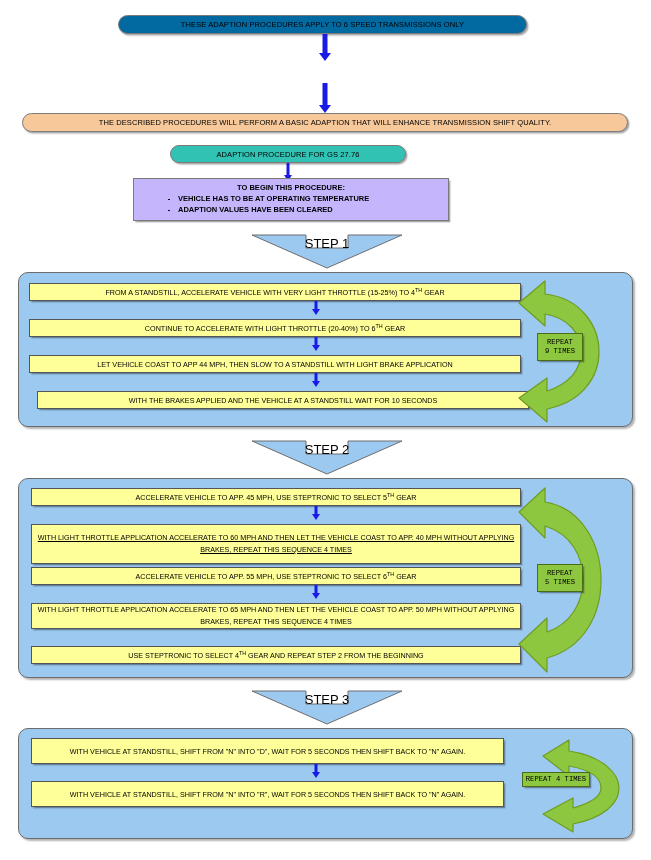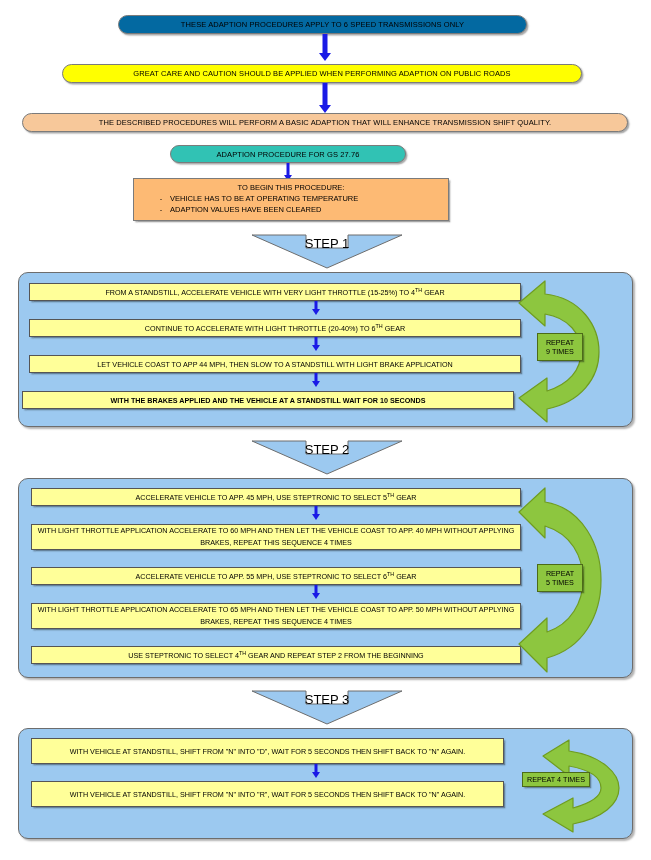--- a/index.html
+++ b/index.html
@@ -42,22 +42,23 @@
 
   .rectbox {
     position: absolute;
     box-sizing: border-box;
     border: 1px solid #7b7b7b;
     box-shadow: 1.5px 1.5px 1.5px rgba(0,0,0,0.35);
     font-size: 7.5px;
     color: #000;
   }
   .rectbox.pink {
-    background: #fdba74;
-    padding: 4px 6px;
+    background: #c4b5fd;
+    padding: 4px 14px;
+    font-weight: bold;
   }
 
   .pink-title {
     text-align: center;
     margin-bottom: 1px;
   }
   .pink-list {
     margin: 0;
     padding: 0;
     list-style: none;
@@ -147,20 +148,21 @@
     box-shadow: 1.5px 1.5px 1.5px rgba(0,0,0,0.35);
     display: flex;
     flex-direction: column;
     align-items: center;
     justify-content: center;
     text-align: center;
     font-size: 7.2px;
     line-height: 9px;
     color: #000;
     z-index: 3;
+    font-family: Liberation Mono, monospace;
   }
 
   .cyclearrow {
     position: absolute;
     z-index: 2;
   }
   .cyclearrow svg { display: block; }
 
   sup { font-size: 5.4px; vertical-align: super; }
 </style>
@@ -171,23 +173,20 @@
 
   <div class="pill cyan" style="left:118px; top:15px; width:409px; height:19px;">
     <span>THESE ADAPTION PROCEDURES APPLY TO 6 SPEED TRANSMISSIONS ONLY</span>
   </div>
 
   <div class="downarrow" style="left:325px; top:34px;">
     <div class="shaft" style="top:0; width:5px; height:21px;"></div>
     <div class="head" style="top:19px;"></div>
   </div>
 
-  <div class="pill yellow" style="left:62px; top:64px; width:520px; height:19px;">
-    <span>GREAT CARE AND CAUTION SHOULD BE APPLIED WHEN PERFORMING ADAPTION ON PUBLIC ROADS</span>
-  </div>
 
   <div class="downarrow" style="left:325px; top:83px;">
     <div class="shaft" style="top:0; width:5px; height:24px;"></div>
     <div class="head" style="top:22px;"></div>
   </div>
 
   <div class="pill peach" style="left:22px; top:113px; width:606px; height:19px;">
     <span>THE DESCRIBED PROCEDURES WILL PERFORM A BASIC ADAPTION THAT WILL ENHANCE TRANSMISSION SHIFT QUALITY.</span>
   </div>
 
@@ -251,21 +250,21 @@
     </div>
 
     <div class="instr" style="left:10px; top:82px; width:492px; height:18px;">
       <span><span>LET VEHICLE COAST TO APP 44 MPH, THEN SLOW TO A STANDSTILL WITH LIGHT BRAKE APPLICATION</span><sup></sup><span></span></span>
     </div>
     <div class="downarrow small" style="left:297px; top:100px;">
       <div class="shaft" style="top:0; width:3px; height:11px;"></div>
       <div class="head" style="top:8px;"></div>
     </div>
 
-    <div class="instr" style="left:3px; top:118px; width:492px; height:18px;font-weight:bold;">
+    <div class="instr" style="left:18px; top:118px; width:492px; height:18px;">
       <span><span>WITH THE BRAKES APPLIED AND THE VEHICLE AT A STANDSTILL WAIT FOR 10 SECONDS</span><sup></sup><span></span></span>
     </div>
   </div>
 
   <div class="steparrow" style="left:252px; top:438px;">
     <svg width="150" height="37" viewBox="0 0 150 37">
       <path d="M0,3 L54,3 L54,16 L96,16 L96,3 L150,3 L75,36 Z" fill="#9cc9f0" stroke="#6d6d6d" stroke-width="1"></path>
     </svg>
     <div class="steplabel">STEP 2</div>
   </div>
@@ -284,21 +283,21 @@
     </div>
 
     <div class="instr" style="left:12px; top:9px; width:490px; height:18px;">
       <span><span>ACCELERATE VEHICLE TO APP. 45 MPH, USE STEPTRONIC TO SELECT 5</span><sup>TH</sup><span> GEAR</span></span>
     </div>
     <div class="downarrow small" style="left:297px; top:27px;">
       <div class="shaft" style="top:0; width:3px; height:11px;"></div>
       <div class="head" style="top:8px;"></div>
     </div>
 
-    <div class="instr" style="left:12px; top:45px; width:490px; height:26px;">
+    <div class="instr" style="left:12px; top:45px; width:490px; height:40px;text-decoration:underline;">
       <span><span>WITH LIGHT THROTTLE APPLICATION ACCELERATE TO 60 MPH AND THEN LET THE VEHICLE COAST TO APP. 40 MPH WITHOUT APPLYING BRAKES, REPEAT THIS SEQUENCE 4 TIMES</span><sup></sup><span></span></span>
     </div>
 
     <div class="instr" style="left:12px; top:88px; width:490px; height:18px;">
       <span><span>ACCELERATE VEHICLE TO APP. 55 MPH, USE STEPTRONIC TO SELECT 6</span><sup>TH</sup><span> GEAR</span></span>
     </div>
     <div class="downarrow small" style="left:297px; top:106px;">
       <div class="shaft" style="top:0; width:3px; height:11px;"></div>
       <div class="head" style="top:8px;"></div>
     </div>

